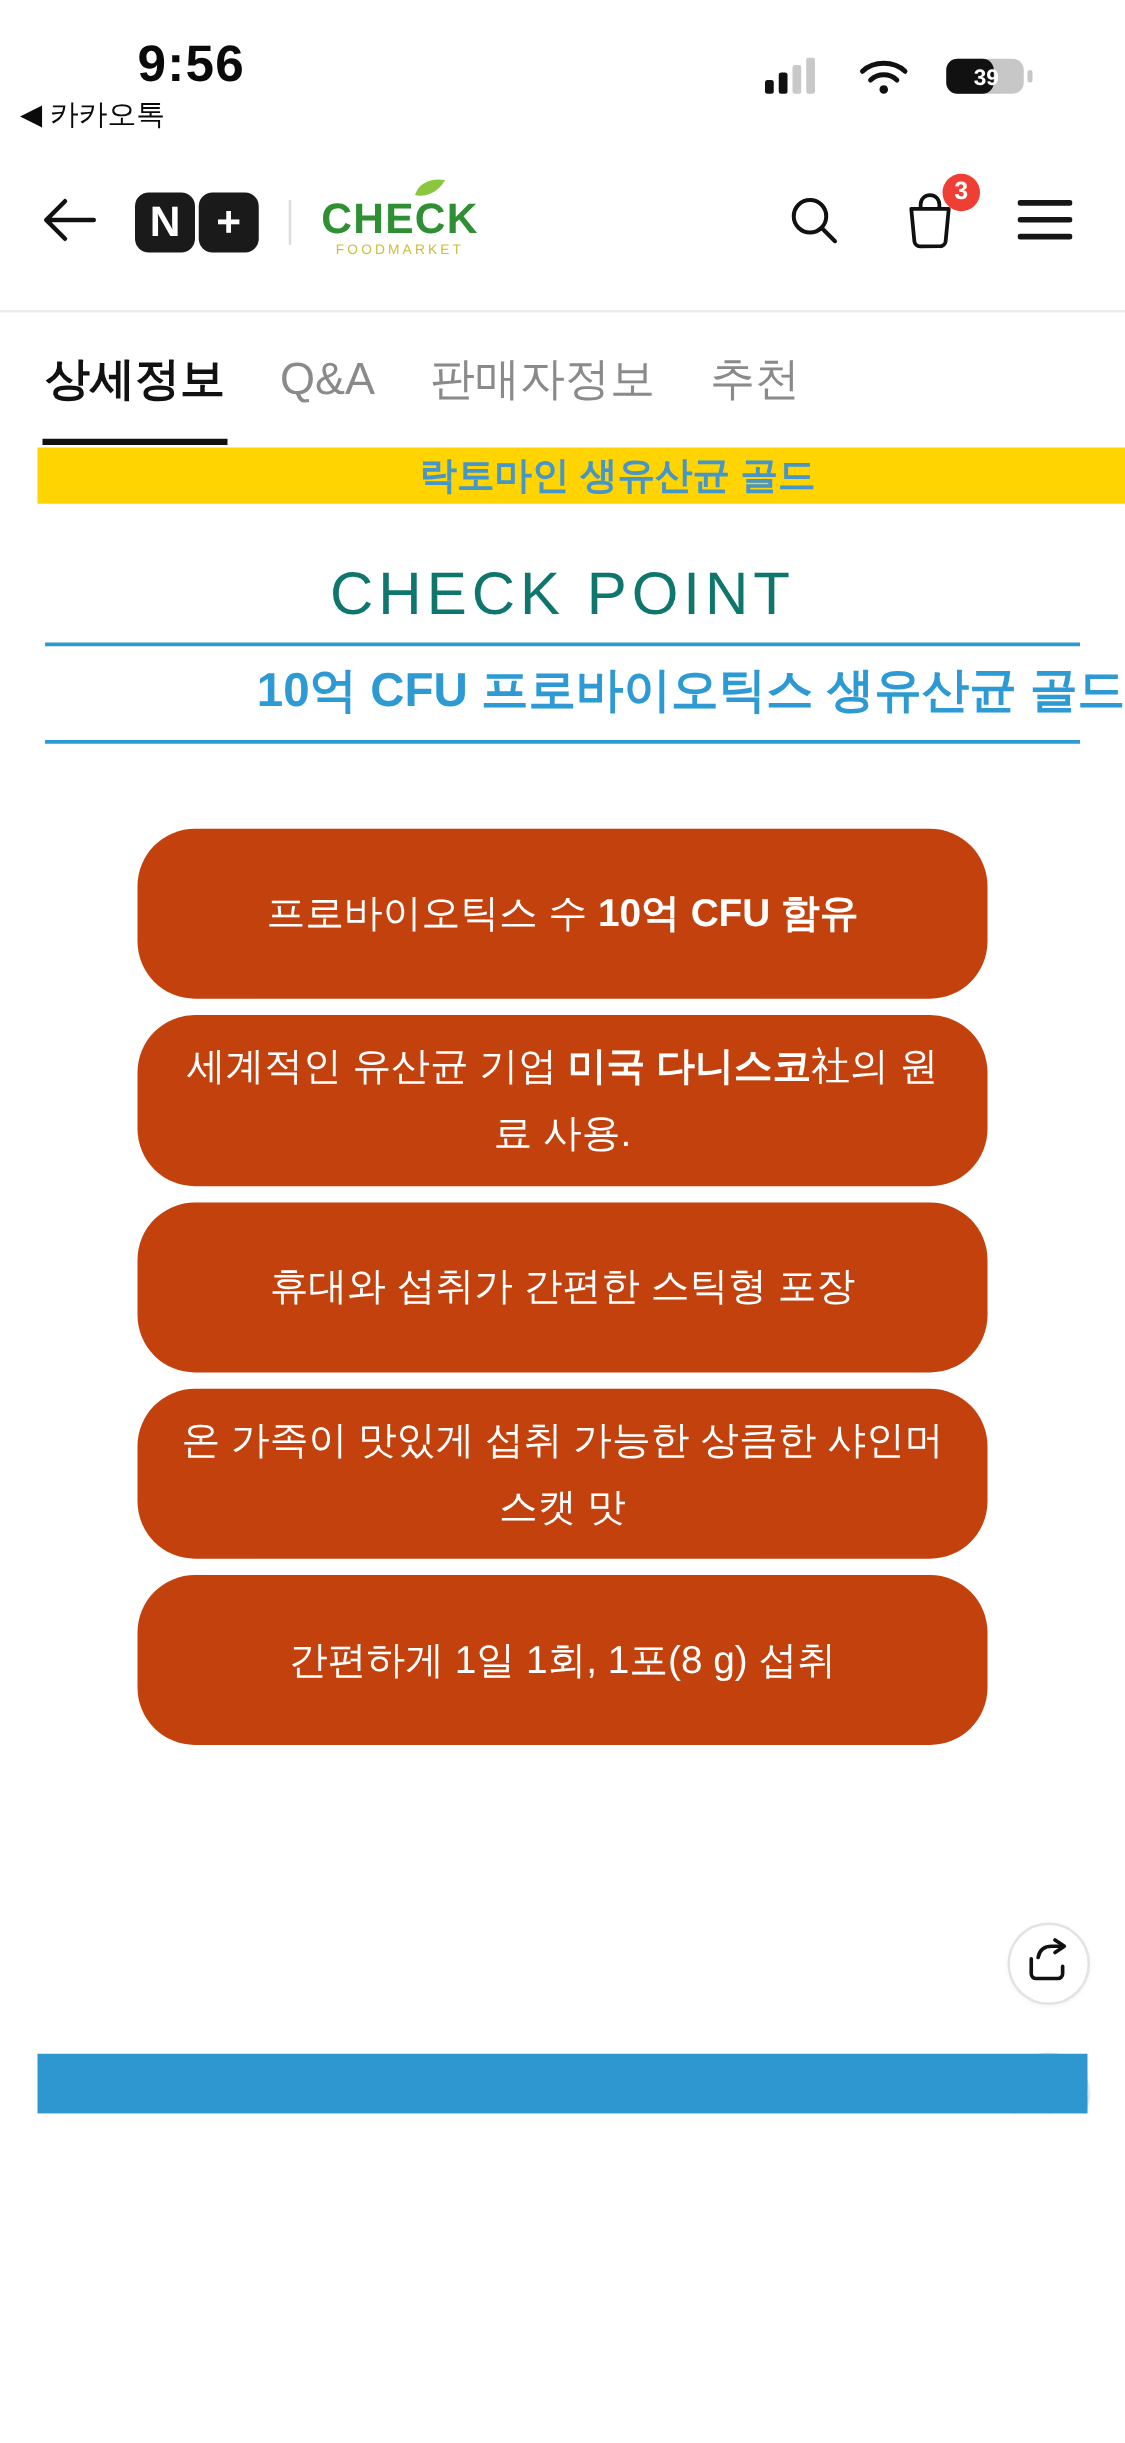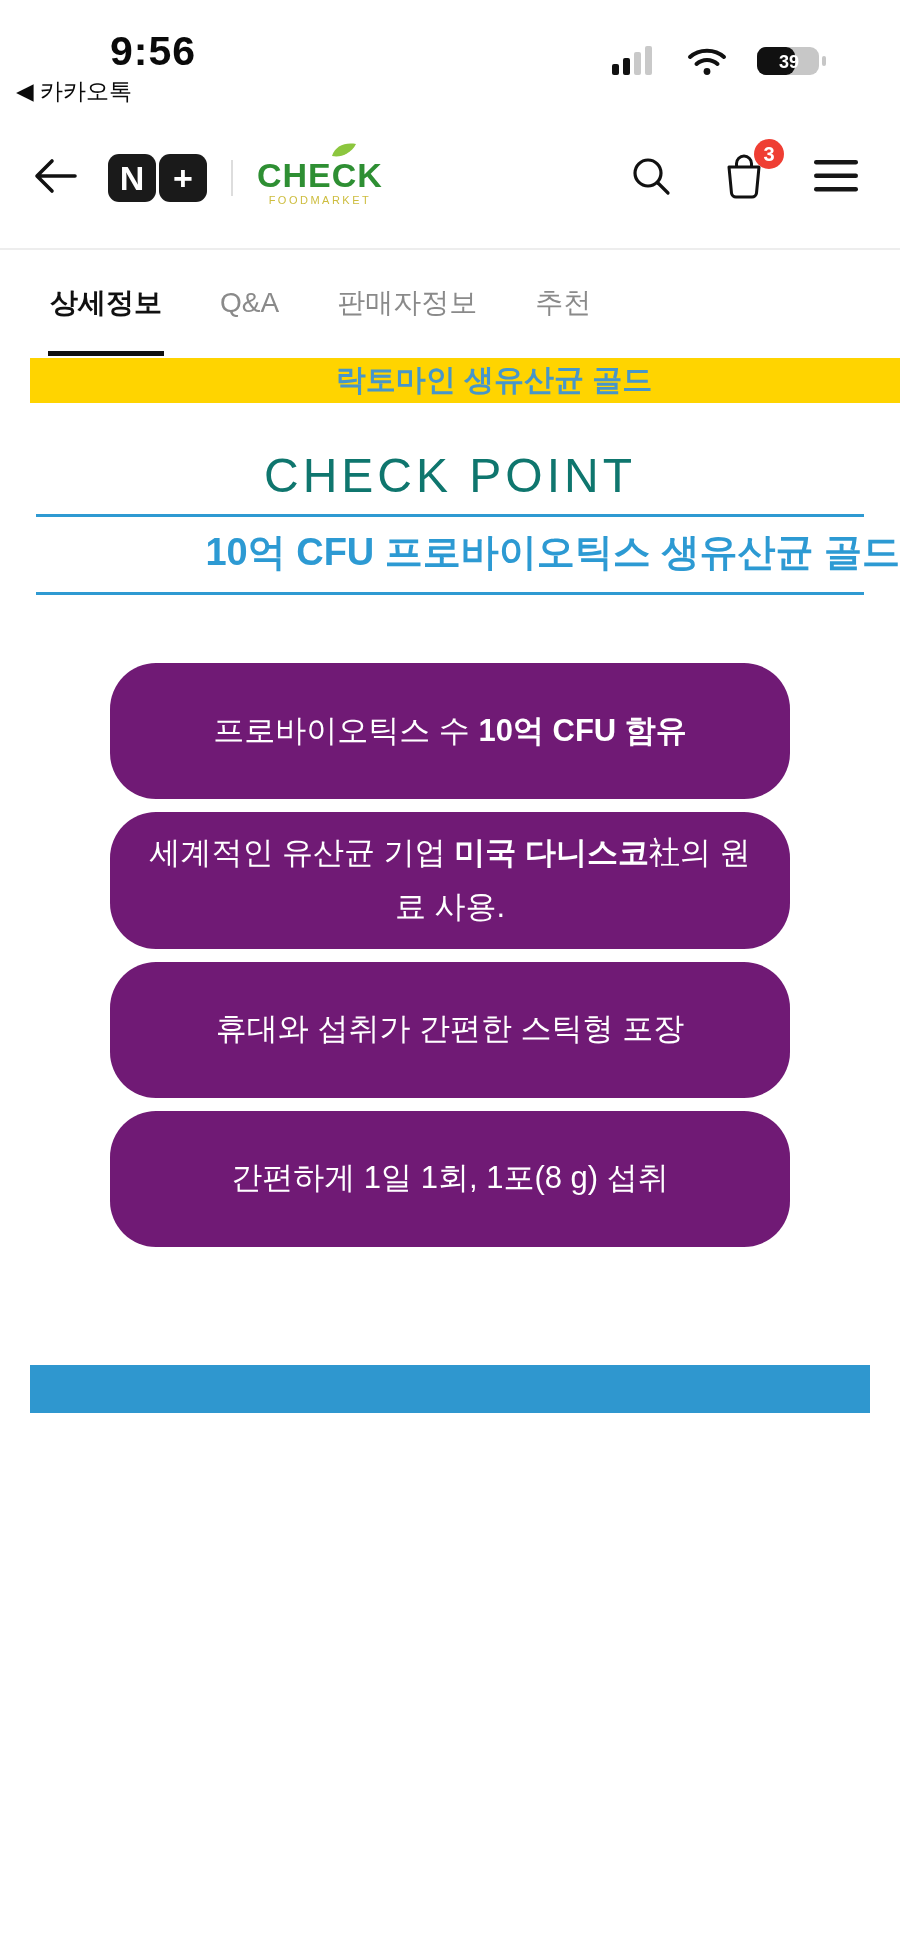--- a/index.html
+++ b/index.html
@@ -1,16 +1,16 @@
 <!DOCTYPE html>
 <html><head>
 <meta charset="utf-8">
 <style>
   html,body{margin:0;padding:0;background:#fff;}
-  .screen{position:relative;width:900px;height:1413px;background:#fff;overflow:hidden;
+  .screen{position:relative;width:900px;height:1691px;background:#fff;overflow:hidden;
           font-family:"Liberation Sans","DejaVu Sans",sans-serif;color:#111;border-radius:16px;}
 
   
   .time{position:absolute;left:110px;top:28px;font-size:41px;font-weight:600;color:#0a0a0a;letter-spacing:1px;}
   .prev-app{position:absolute;left:16px;top:76px;font-size:23px;color:#0a0a0a;}
   .status-icons{position:absolute;right:72px;top:46px;display:flex;align-items:flex-end;gap:29px;}
 
   
   .header{position:absolute;top:108px;left:0;width:900px;height:142px;box-sizing:border-box;
           border-bottom:2px solid #ededed;display:flex;align-items:center;padding:0 42px 0 30px;}
@@ -26,38 +26,38 @@
   .brand-sub{font-size:11px;color:#cdbd3e;letter-spacing:2.5px;margin-top:2px;}
   .header-spacer{flex:1;}
   .header-icons{display:flex;align-items:center;gap:46px;}
   .icon-btn{position:relative;display:flex;align-items:center;justify-content:center;}
   .badge{position:absolute;top:-12px;right:-16px;min-width:30px;height:30px;border-radius:15px;background:#ef3e33;
          color:#fff;font-size:20px;font-weight:700;display:flex;align-items:center;justify-content:center;}
 
   
   .tab-bar{position:absolute;top:250px;left:0;width:900px;height:106px;display:flex;align-items:stretch;
            gap:44px;padding-left:36px;box-sizing:border-box;}
-  .tab{font-size:28px;color:#8a8a8a;display:flex;align-items:center;position:relative;cursor:pointer;margin-left:14px;}
+  .tab{font-size:36px;color:#8a8a8a;display:flex;align-items:center;position:relative;cursor:pointer;}
   .tab.active{color:#111;font-weight:700;}
   .tab.active::after{content:'';position:absolute;left:-2px;right:-2px;bottom:0;height:5px;background:#111;}
 
   
   .banner{position:absolute;top:358px;left:30px;width:840px;height:45px;background:#ffd400;
           display:flex;align-items:center;justify-content:center;font-size:30px;font-weight:800;color:#4796c9;padding-left:44px;}
 
   
   .eyebrow{position:absolute;top:448px;left:0;width:900px;text-align:center;font-size:48px;font-weight:200;
            letter-spacing:4px;color:#0f766e;}
   .rule{position:absolute;left:36px;width:828px;height:3px;background:#2f9ad2;}
   .rule1{top:514px;} .rule2{top:592px;}
   .heading{position:absolute;top:527px;left:0;width:900px;text-align:right;font-size:38px;font-weight:800;color:#2d9ad3;}
 
   
   .boxes{position:absolute;top:663px;left:110px;width:680px;display:flex;flex-direction:column;}
-  .box{background:#701a75;border-radius:46px;min-height:136px;box-sizing:border-box;padding:14px 26px;
+  .box{background:#c2410c;border-radius:46px;min-height:136px;box-sizing:border-box;padding:14px 26px;
        display:flex;flex-direction:column;align-items:center;justify-content:center;color:#fff;margin-bottom:13px;}
   .box.tall{min-height:245px;padding:22px 26px;}
   .box.tall{margin-bottom:24px;}
   .box-line{font-size:31px;text-align:center;line-height:1.75;}
   .box.tall .box-line{line-height:1.78;}
   .box-line .b{font-weight:800;}
   .box-line .sm{font-size:26px;}
 
   
   .fab{position:absolute;right:28px;width:66px;height:66px;border-radius:50%;background:#fff;
@@ -182,20 +182,23 @@
       <div class="box">
         <div class="box-line"><span>프로바이오틱스 수 </span><span class="b">10억 CFU 함유</span></div>
       </div>
       <div class="box">
         <div class="box-line"><span>세계적인 유산균 기업 </span><span class="b">미국 다니스코</span><span>社의 원료 사용.</span></div>
       </div>
       <div class="box">
         <div class="box-line"><span>휴대와 섭취가 간편한 스틱형 포장</span></div>
       </div>
       <div class="box">
+        <div class="box-line"><span>온 가족이 맛있게 섭취 가능한 상큼한 샤인머스캣 맛</span></div>
+      </div>
+      <div class="box">
         <div class="box-line"><span>간편하게 1일 1회, 1포(8 g) 섭취</span></div>
       </div>
     </div>
 
   <div class="fab fab-share">
     <span>
       <svg width="38" height="38" viewBox="0 0 38 38" fill="none" stroke="#111" stroke-width="2.9" stroke-linecap="round" stroke-linejoin="round">
         <path d="M5 17 v12 a3.8 3.8 0 0 0 3.8 3.8 h17.5 a3.8 3.8 0 0 0 3.8 -3.8 v-6"></path>
         <path d="M10.5 16 q1.5 -9 11 -9 h8.5"></path>
         <path d="M24 2 L31.5 7 L24 12"></path>

